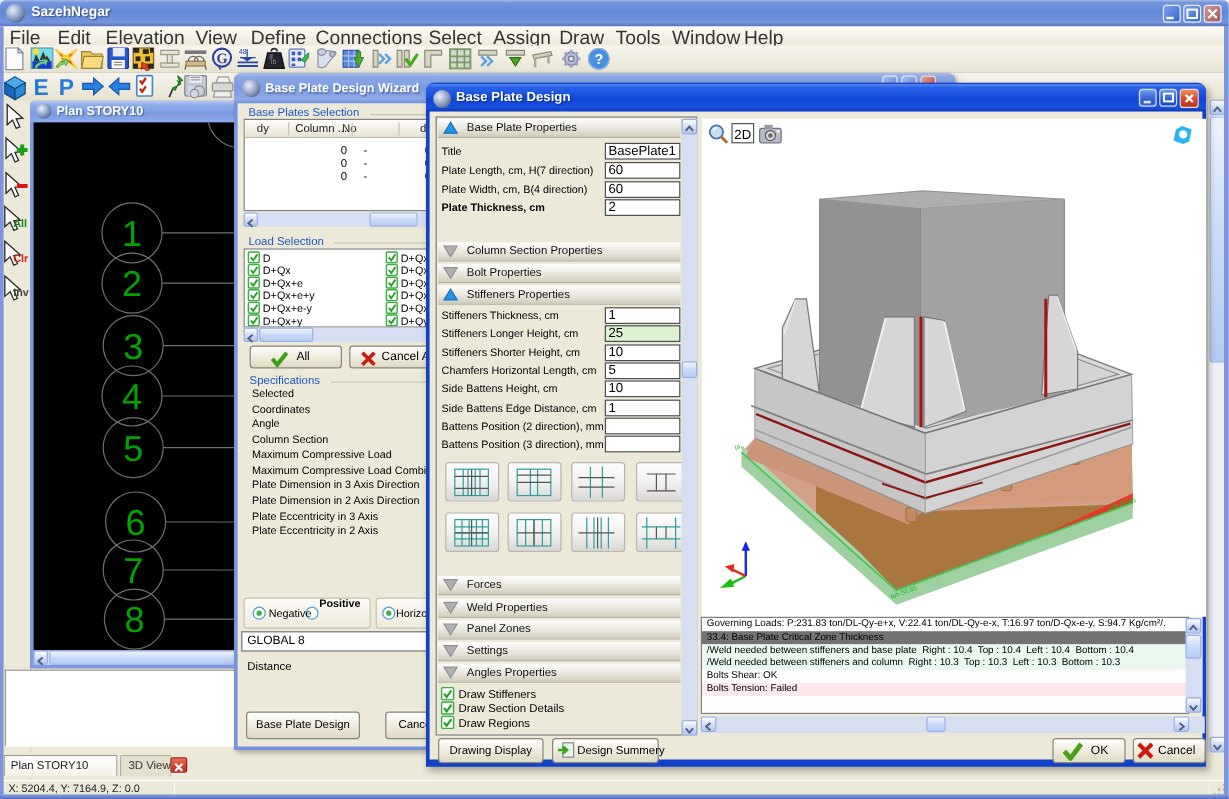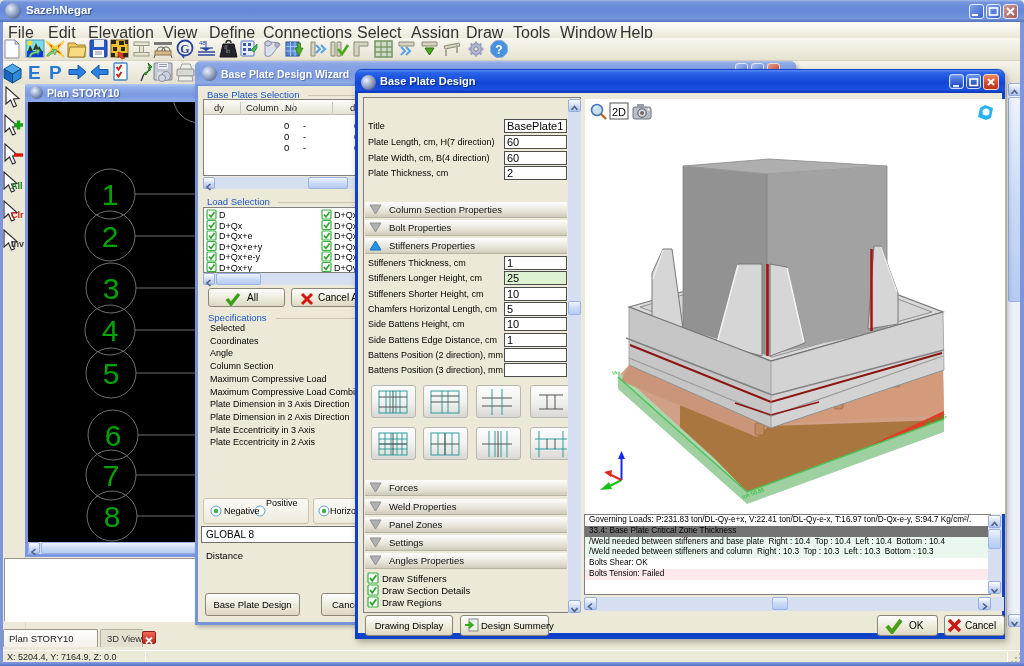--- a/index.html
+++ b/index.html
@@ -448,21 +448,21 @@
   <div class="abs" style="left:5px; top:434px; width:106px; height:26px; background:linear-gradient(#fbfaf6,#eeebdc); border:1px solid #c8c4b0; border-radius:3px;"></div>
   <div class="abs" style="left:115px; top:434px; width:106px; height:26px; background:linear-gradient(#fbfaf6,#eeebdc); border:1px solid #c8c4b0; border-radius:3px;"></div>
   <svg class="abs" style="left:5px; top:434px;" width="220" height="26">
     <circle cx="13" cy="13" r="5" fill="#fff" stroke="#58a0c8"></circle>
       <circle cx="13" cy="13" r="2.2" fill="#3cb04c"></circle>
     <circle cx="57" cy="13" r="5" fill="#fff" stroke="#58a0c8"></circle>
     <circle cx="121" cy="13" r="5" fill="#fff" stroke="#58a0c8"></circle>
       <circle cx="121" cy="13" r="2.2" fill="#3cb04c"></circle>
   </svg>
   <span class="abs" style="left:26px; top:442px; font-size:9px;">Negative</span>
-  <span class="abs" style="left:68px; top:434px; font-size:9px;">Positive</span>
+  <span class="abs" style="left:68px; top:434px; font-size:9px;font-weight:bold;">Positive</span>
   <span class="abs" style="left:132px; top:442px; font-size:9px;">Horizon</span>
   <div class="abs" style="left:3px; top:462px; width:335px; height:17px; background:#fff; border:1px solid #6f6f6f; font-size:10px; color:#000; padding:2px 0 0 4px;">GLOBAL 8</div>
   <div class="abs" style="left:8px; top:486px; font-size:9.5px; color:#000;">Distance</div>
   <div class="abs" style="left:7px; top:529px; width:95px; height:23px; background:linear-gradient(#fefefe,#ece9d8 60%,#ddd8c4); border:1px solid #8a8778; border-radius:3px; font-size:9.5px; color:#000; text-align:center; padding-top:5px;">Base Plate Design</div>
   <div class="abs" style="left:123px; top:529px; width:95px; height:23px; background:linear-gradient(#fefefe,#ece9d8 60%,#ddd8c4); border:1px solid #8a8778; border-radius:3px; font-size:9.5px; color:#000; padding:5px 0 0 10px;">Cancel</div>
 </div>
 
 <div class="abs" id="bpd" style="left:355px; top:69px; width:650px; height:570px; background:#ece9d8;
   border:3px solid #0f41c9; border-bottom-width:6px; border-radius:7px 7px 0 0; box-shadow:2px 3px 6px rgba(0,0,0,.3);">
   <div class="abs" style="left:-3px; top:-2px; width:650px; height:23px; border-radius:6px 6px 0 0;
@@ -474,27 +474,33 @@
         </svg></div>
     <div class="abs" style="left:611px; top:4px; width:15px; height:15px; border-radius:3px; border:1px solid #cfdcf8; background:linear-gradient(#6a96f0,#2a58c8 70%,#1a46b4);"><svg width="13" height="13">
           <rect x="3" y="3" width="7.5" height="6.5" fill="none" stroke="#fff" stroke-width="1.6"></rect>
         </svg></div>
     <div class="abs" style="left:628px; top:4px; width:16px; height:16px; border-radius:3px; border:1px solid #f4d8cc; background:linear-gradient(#f0885c,#d84424 60%,#bc3418);"><svg width="14" height="14">
           <path d="M4 4 L10 10 M10 4 L4 10" stroke="#fff" stroke-width="2"></path>
         </svg></div>
   </div>
 
   <div class="abs" style="left:5px; top:25px; width:218px; height:516px; background:#ece9d8; border:1px solid #808080;">
+    <div class="abs lp-hdr" style="top:1px;">
+        <svg width="13" height="11">
+          <path d="M6.5 1 L12 10 L1 10 Z" fill="#2196e8" stroke="#1070c0"></path>
+        </svg>
+        <span>Base Plate Properties</span>
+      </div>
     <span class="abs lp-lbl" style="top:23px;">Title</span>
       <div class="field" style="left:140px; top:21px; width:63px; height:14px;">BasePlate1</div>
     <span class="abs lp-lbl" style="top:39px;">Plate Length, cm, H(7 direction)</span>
       <div class="field" style="left:140px; top:37px; width:63px; height:14px;">60</div>
     <span class="abs lp-lbl" style="top:55px;">Plate Width, cm, B(4 direction)</span>
       <div class="field" style="left:140px; top:53px; width:63px; height:14px;">60</div>
-    <span class="abs lp-lbl" style="top:70px;">Plate Thickness, cm</span>
+    <span class="abs lp-lbl" style="top:70px;font-weight:bold;">Plate Thickness, cm</span>
       <div class="field" style="left:140px; top:68px; width:63px; height:14px;">2</div>
     <div class="abs lp-hdr" style="top:104px;">
         <svg width="13" height="11">
           <path d="M6.5 10 L12 1 L1 1 Z" fill="#b0b0b0" stroke="#909090"></path>
         </svg>
         <span>Column Section Properties</span>
       </div>
     <div class="abs lp-hdr" style="top:122px;">
         <svg width="13" height="11">
           <path d="M6.5 10 L12 1 L1 1 Z" fill="#b0b0b0" stroke="#909090"></path>

